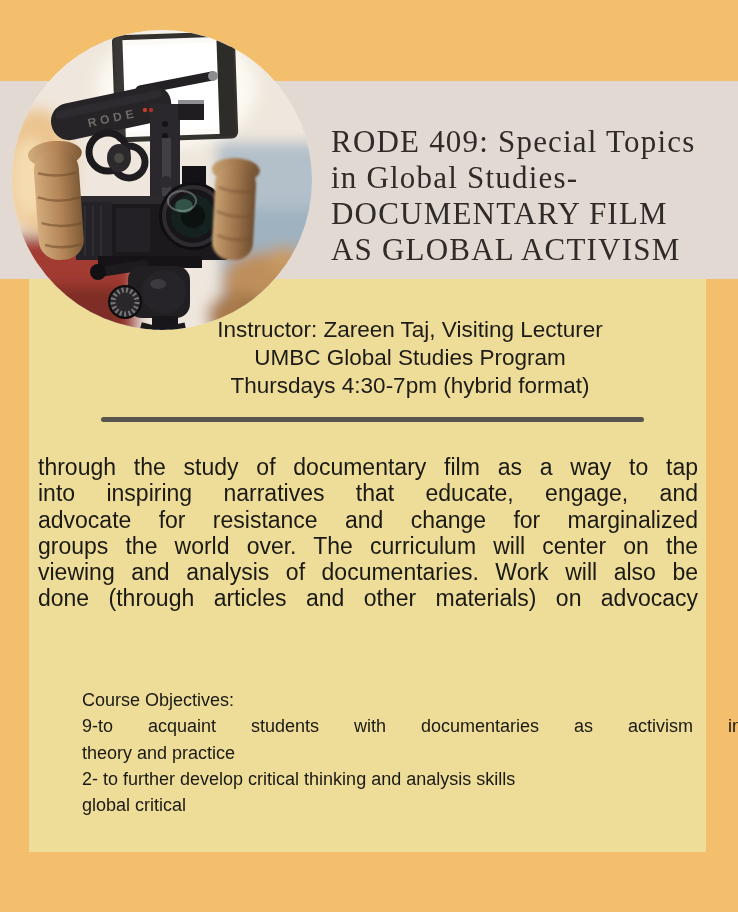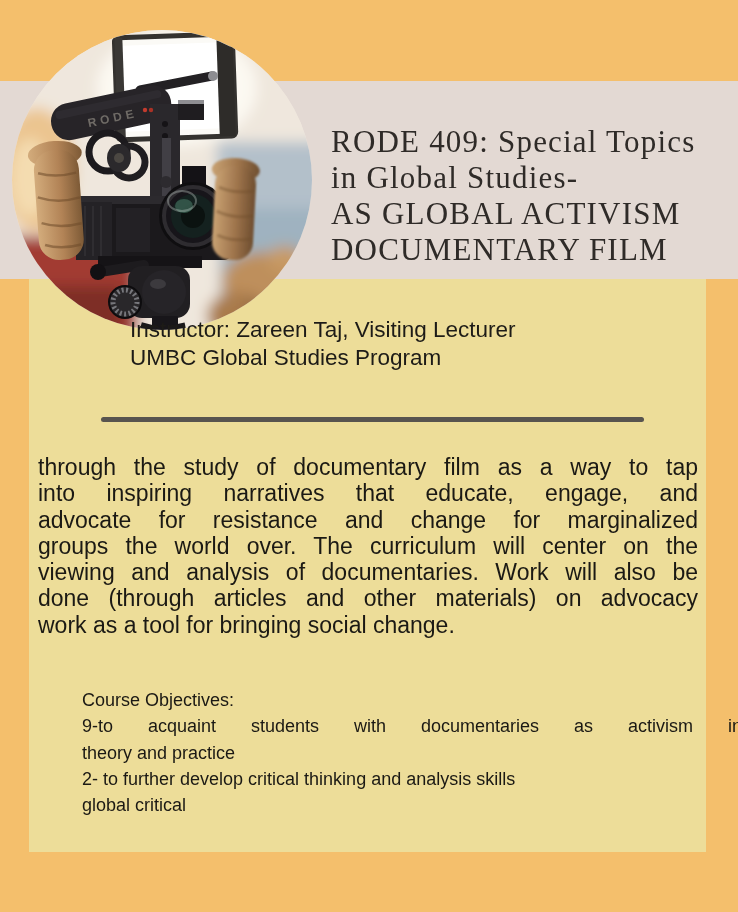--- a/index.html
+++ b/index.html
@@ -10,21 +10,21 @@
   .page{position:relative;width:738px;height:912px;background:var(--orange);
         overflow:hidden;font-family:"Liberation Sans",sans-serif;}
   .blush-band{position:absolute;left:0;top:81px;width:738px;height:198px;background:var(--blush);}
   .cream-panel{position:absolute;left:29px;top:279px;width:677px;height:573px;background:var(--cream);}
   .photo-circle{position:absolute;left:12px;top:30px;width:300px;height:300px;border-radius:50%;
         overflow:hidden;background:#EFE7DD;}
   .photo-circle svg{display:block;}
   .title-block{position:absolute;left:331px;top:124px;width:390px;
         font-family:"Liberation Serif",serif;font-weight:400;font-size:31px;line-height:36px;
         letter-spacing:1.2px;color:var(--title-ink);}
-  .instructor-block{position:absolute;right:48px;top:316px;width:560px;text-align:left;
+  .instructor-block{position:absolute;right:48px;top:316px;width:560px;text-align:center;
         font-size:22.5px;line-height:28px;color:#1D1B17;}
   .divider{position:absolute;left:101px;top:417px;width:543px;height:5px;border-radius:3px;
         background:var(--divider);}
   .description-block{position:absolute;left:38px;top:454px;width:660px;
         font-size:23px;line-height:26.3px;color:var(--body-ink);}
   .objectives-block{position:absolute;left:38px;top:687px;width:660px;
         font-size:18px;line-height:26.3px;color:var(--body-ink);margin-left:44px;}
   .tline{white-space:pre;}
   .line{text-align:left;}
   .line.just{text-align:justify;text-align-last:justify;text-justify:inter-word;}
@@ -155,39 +155,39 @@
         <rect x="140" y="286" width="26" height="16" fill="#18161A"></rect>
         <rect x="128" y="294" width="16" height="12" fill="#1A181B" transform="rotate(15 136 300)"></rect>
         <rect x="158" y="294" width="16" height="12" fill="#1A181B" transform="rotate(-12 166 300)"></rect>
       </g>
     </svg>
   </div>
 
   <div class="title-block">
     <div class="tline">RODE 409: Special Topics</div>
     <div class="tline">in Global Studies-</div>
+    <div class="tline">DOCUMENTARY FILM</div>
     <div class="tline">AS GLOBAL ACTIVISM</div>
-    <div class="tline">DOCUMENTARY FILM</div>
   </div>
 
   <div class="instructor-block">
     <div>Instructor: Zareen Taj, Visiting Lecturer</div>
     <div>UMBC Global Studies Program</div>
+    <div>Thursdays 4:30-7pm (hybrid format)</div>
   </div>
 
   <div class="divider"></div>
 
   <div class="description-block">
     <div class="line just">through the study of documentary film as a way to tap</div>
     <div class="line just">into inspiring narratives that educate, engage, and</div>
     <div class="line just">advocate for resistance and change for marginalized</div>
     <div class="line just">groups the world over. The curriculum will center on the</div>
     <div class="line just">viewing and analysis of documentaries. Work will also be</div>
     <div class="line just">done (through articles and other materials) on advocacy</div>
-    <div class="line">work as a tool for bringing social change.</div>
   </div>
 
   <div class="objectives-block">
     <div class="line">Course Objectives:</div>
     <div class="line just">9-to acquaint students with documentaries as activism in</div>
     <div class="line">theory and practice</div>
     <div class="line">2- to further develop critical thinking and analysis skills</div>
     <div class="line">global critical</div>
   </div>
 

